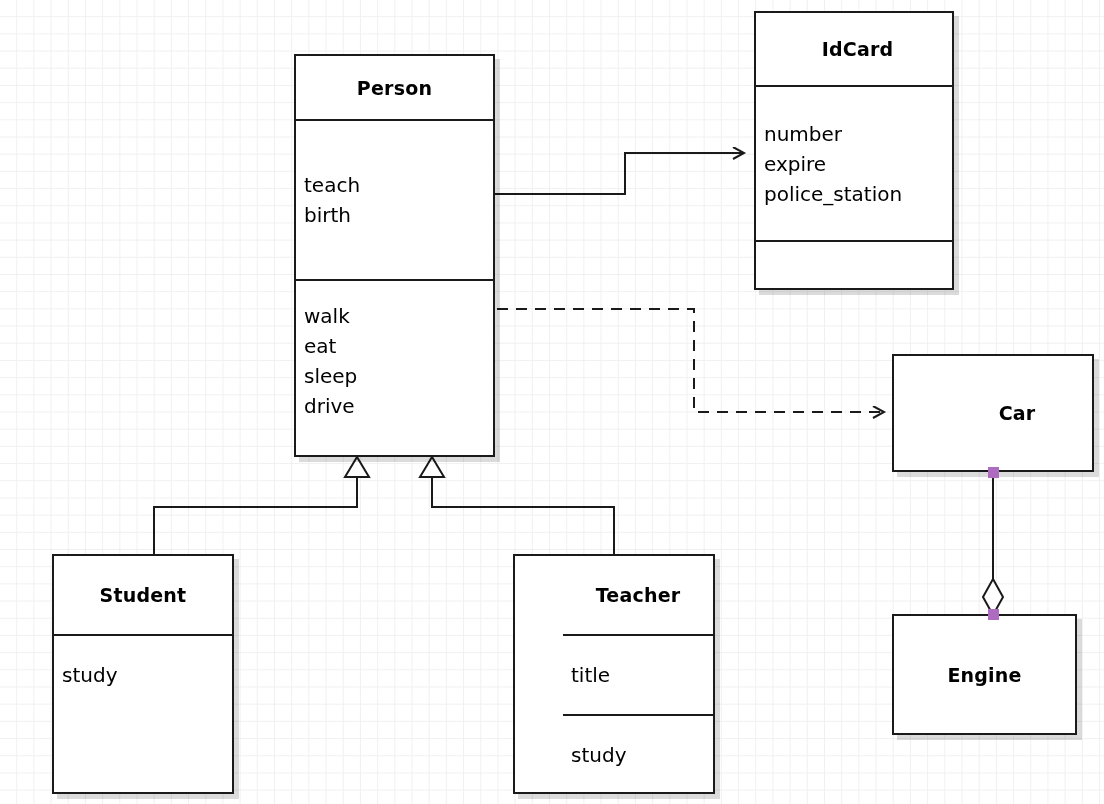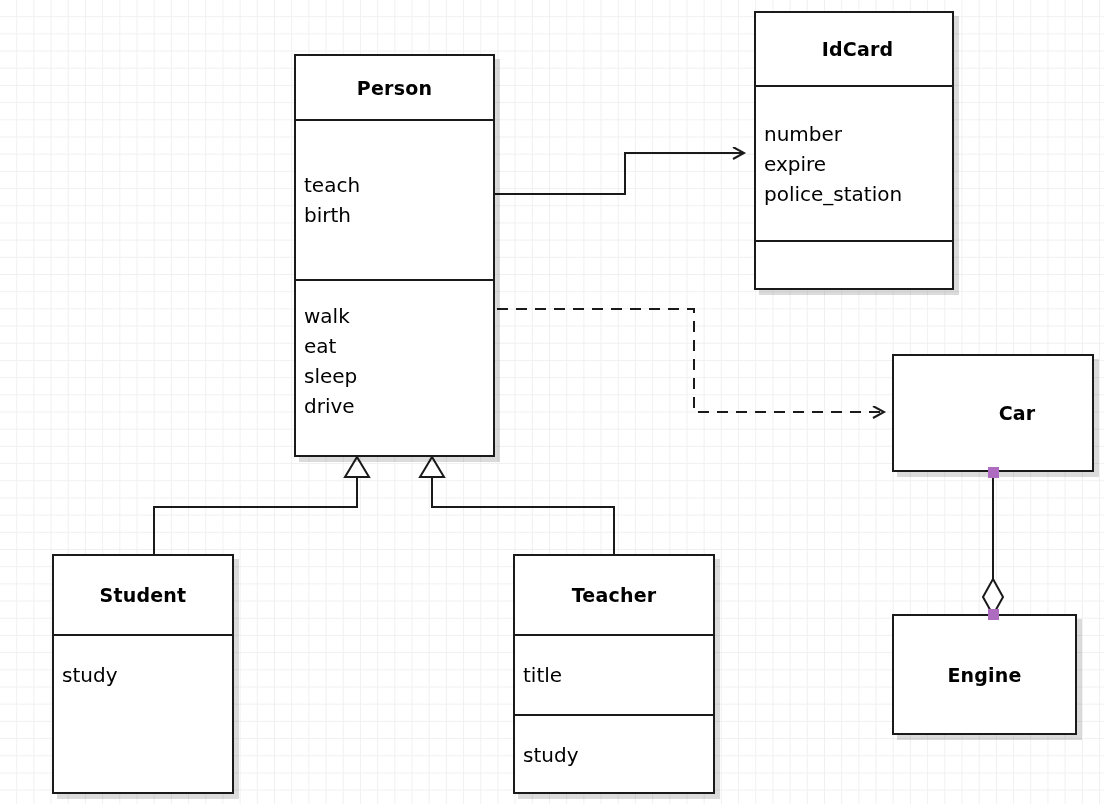--- a/index.html
+++ b/index.html
@@ -146,21 +146,21 @@
     <div class="compartment empty-compartment" style="height:42px;"></div>
   </div>
 
   <div class="uml-class" style="left:52px; top:554px; width:182px; height:240px;">
     <div class="compartment class-title" style="height:78px;">Student</div>
     <div class="compartment members single" style="height:80px;">
       <div class="member">study</div>
     </div>
   </div>
 
-  <div class="uml-class" style="left:513px; top:554px; width:202px; height:240px;">
+  <div class="uml-class" style="left:513px; top:554px; width:202px; height:240px;padding-left:48px;">
     <div class="compartment class-title" style="height:78px;">Teacher</div>
     <div class="compartment members single" style="height:80px;">
       <div class="member">title</div>
     </div>
     <div class="compartment members single" style="height:80px;">
       <div class="member">study</div>
     </div>
   </div>
 
   <div class="uml-class" style="left:892px; top:354px; width:202px; height:118px;padding-left:48px;">

